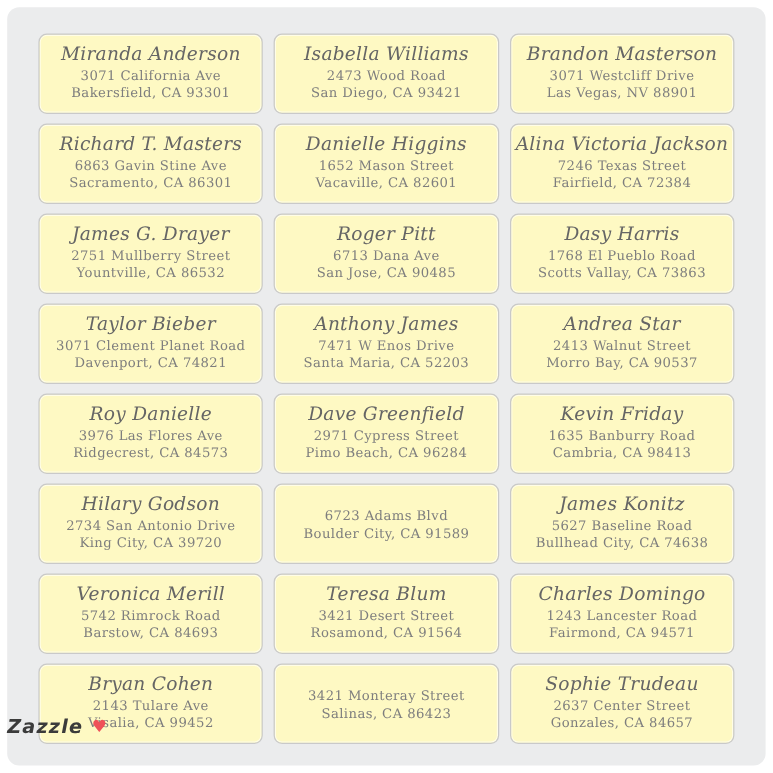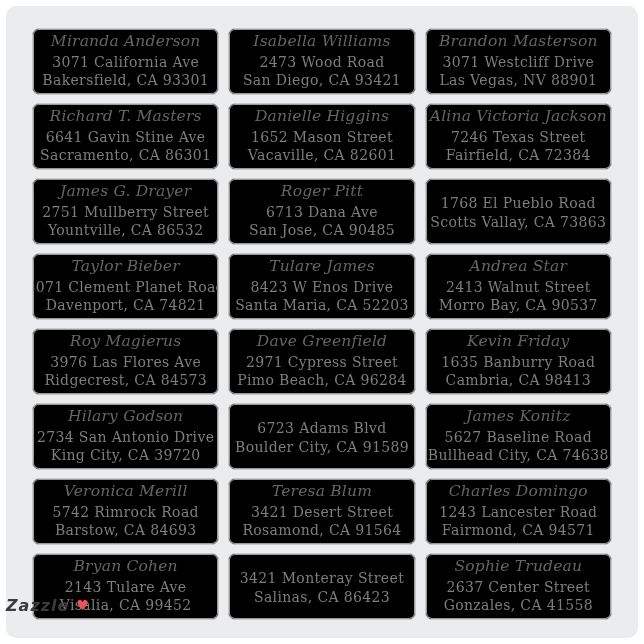--- a/index.html
+++ b/index.html
@@ -30,21 +30,21 @@
     position: absolute;
     left: 26px;          
     top: 22px;
     width: 580px;
     display: grid;
     grid-template-columns: repeat(3, 1fr);
     gap: 8px 9px;
   }
   .label {
     height: 65px;
-    background: #000000;
+    background: #fef9c3;
     border: 1px solid #c9c9c9;
     border-radius: 7px;
     box-shadow: 0 0 0 1px rgba(255,255,255,0.6) inset;
     display: flex;
     flex-direction: column;
     align-items: center;
     justify-content: center;
     text-align: center;
     overflow: hidden;
   }
@@ -52,21 +52,21 @@
     font-family: "DejaVu Serif", serif;
     font-style: italic;
     font-size: 15.5px;
     line-height: 1.15;
     color: #656565;
     letter-spacing: 0.2px;
     white-space: nowrap;
   }
   .label .addr {
     font-family: "DejaVu Serif", serif;
-    font-size: 14px;
+    font-size: 11px;
     line-height: 1.35;
     color: #7e7e7e;
     letter-spacing: 0.35px;
     white-space: nowrap;
   }
   .label .addr.first { margin-top: 2px; }
   .brand {
     position: absolute;
     left: 0;
     right: 0;
@@ -110,21 +110,21 @@
   </div>
 
   <div class="label">
     <div class="name">Brandon Masterson</div>
     <div class="addr first">3071 Westcliff Drive</div>
     <div class="addr">Las Vegas, NV 88901</div>
   </div>
 
   <div class="label">
     <div class="name">Richard T. Masters</div>
-    <div class="addr first">6641 Gavin Stine Ave</div>
+    <div class="addr first">6863 Gavin Stine Ave</div>
     <div class="addr">Sacramento, CA 86301</div>
   </div>
 
   <div class="label">
     <div class="name">Danielle Higgins</div>
     <div class="addr first">1652 Mason Street</div>
     <div class="addr">Vacaville, CA 82601</div>
   </div>
 
   <div class="label">
@@ -139,44 +139,45 @@
     <div class="addr">Yountville, CA 86532</div>
   </div>
 
   <div class="label">
     <div class="name">Roger Pitt</div>
     <div class="addr first">6713 Dana Ave</div>
     <div class="addr">San Jose, CA 90485</div>
   </div>
 
   <div class="label">
+    <div class="name">Dasy Harris</div>
     <div class="addr first">1768 El Pueblo Road</div>
     <div class="addr">Scotts Vallay, CA 73863</div>
   </div>
 
   <div class="label">
     <div class="name">Taylor Bieber</div>
     <div class="addr first">3071 Clement Planet Road</div>
     <div class="addr">Davenport, CA 74821</div>
   </div>
 
   <div class="label">
-    <div class="name">Tulare James</div>
-    <div class="addr first">8423 W Enos Drive</div>
+    <div class="name">Anthony James</div>
+    <div class="addr first">7471 W Enos Drive</div>
     <div class="addr">Santa Maria, CA 52203</div>
   </div>
 
   <div class="label">
     <div class="name">Andrea Star</div>
     <div class="addr first">2413 Walnut Street</div>
     <div class="addr">Morro Bay, CA 90537</div>
   </div>
 
   <div class="label">
-    <div class="name">Roy Magierus</div>
+    <div class="name">Roy Danielle</div>
     <div class="addr first">3976 Las Flores Ave</div>
     <div class="addr">Ridgecrest, CA 84573</div>
   </div>
 
   <div class="label">
     <div class="name">Dave Greenfield</div>
     <div class="addr first">2971 Cypress Street</div>
     <div class="addr">Pimo Beach, CA 96284</div>
   </div>
 
@@ -228,20 +229,20 @@
   </div>
 
   <div class="label">
     <div class="addr first">3421 Monteray Street</div>
     <div class="addr">Salinas, CA 86423</div>
   </div>
 
   <div class="label">
     <div class="name">Sophie Trudeau</div>
     <div class="addr first">2637 Center Street</div>
-    <div class="addr">Gonzales, CA 41558</div>
+    <div class="addr">Gonzales, CA 84657</div>
   </div>
 </div>
     <div class="brand">
       <span class="wordmark">Zazzle</span><span class="heart">♥</span>
     </div>
   </div>
 </div>
 
 </body></html>

